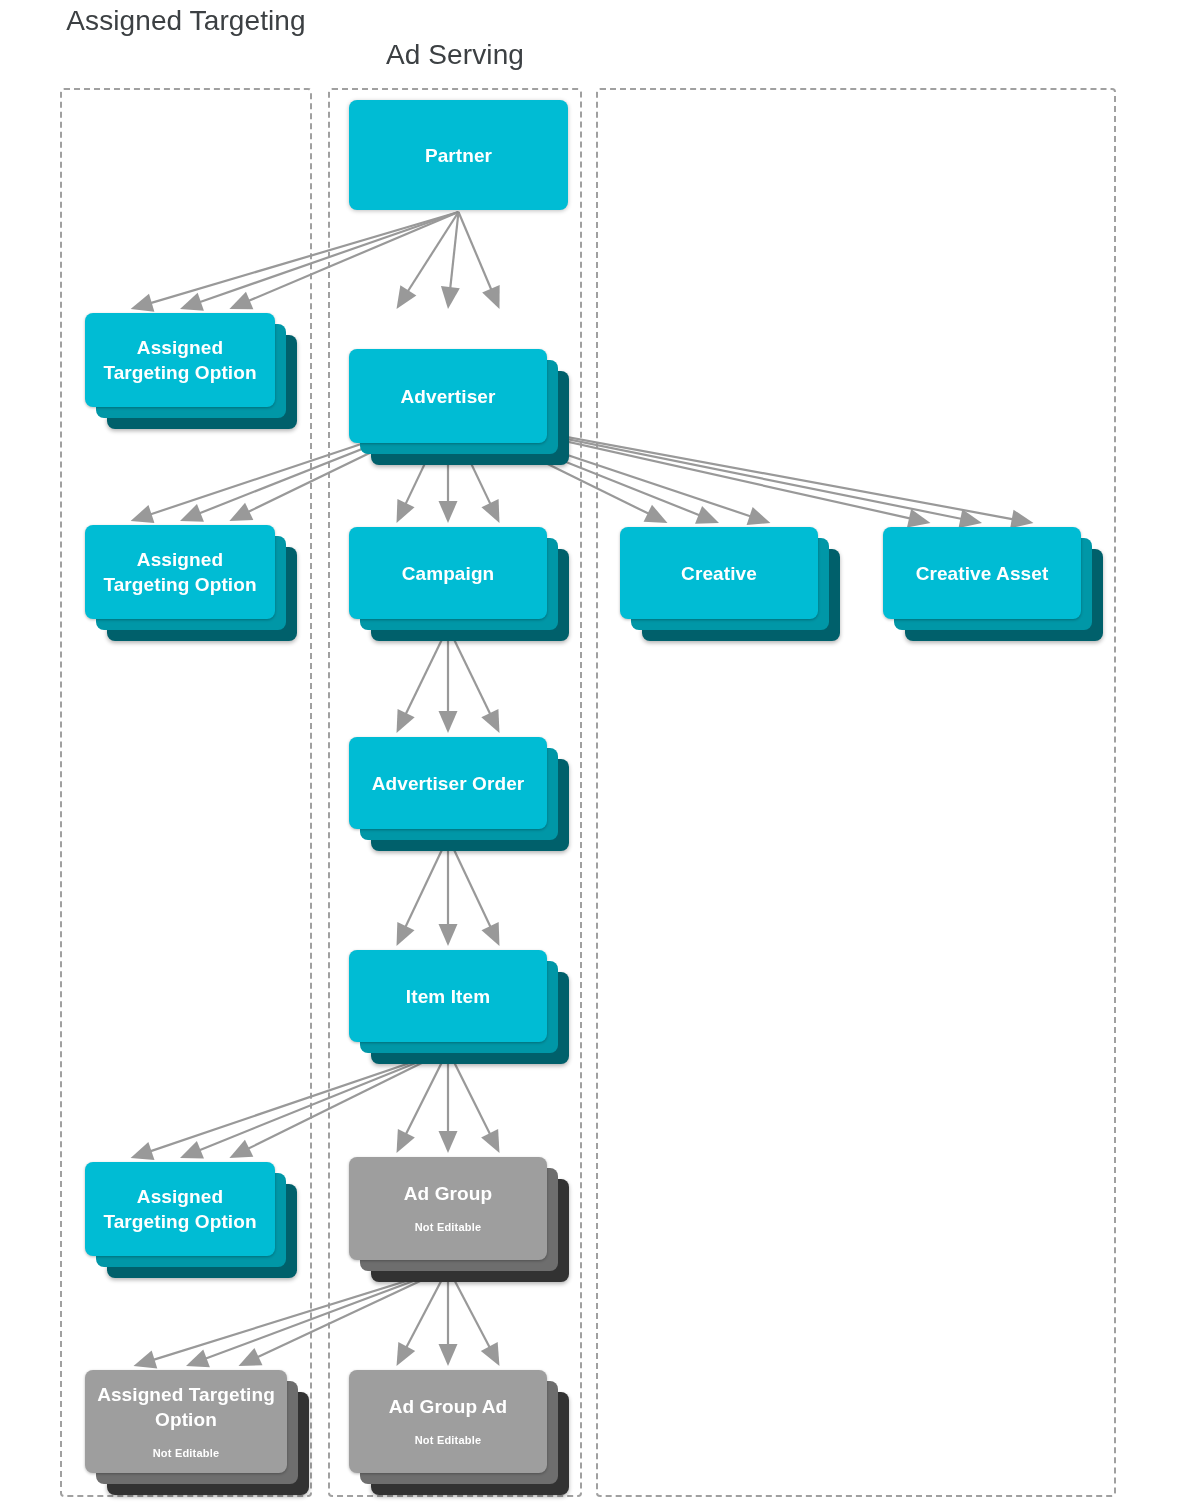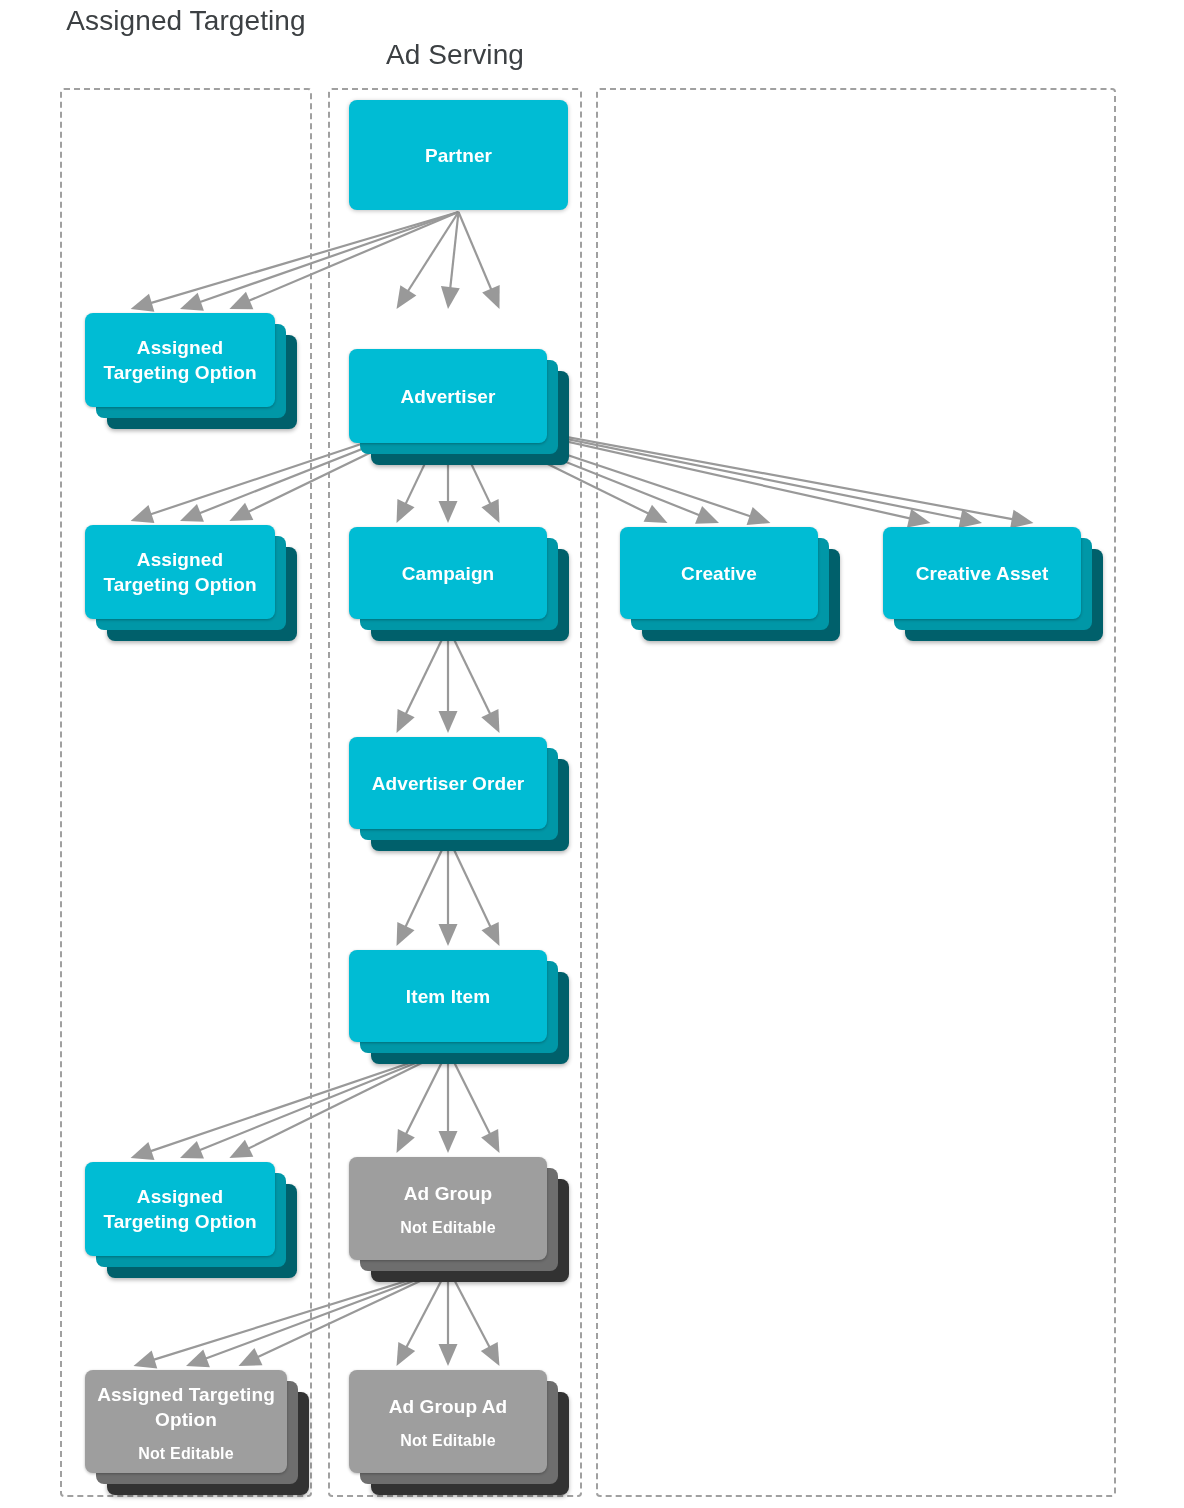--- a/index.html
+++ b/index.html
@@ -73,21 +73,21 @@
     box-shadow: 0 1px 3px rgba(0,0,0,0.28);
   }
   .node-label {
     font-size: 19px;
     font-weight: bold;
     line-height: 25px;
     letter-spacing: 0.1px;
     padding: 0 8px;
   }
   .node-sub {
-    font-size: 16px;
+    font-size: 11px;
     font-weight: bold;
     line-height: 17px;
     margin-top: 13px;
     letter-spacing: 0.2px;
   }
 
   
   .cyan .front { background: #00bcd4; }
   .cyan .back1 { background: #0097a7; }
   .cyan .back2 { background: #00606b; }

